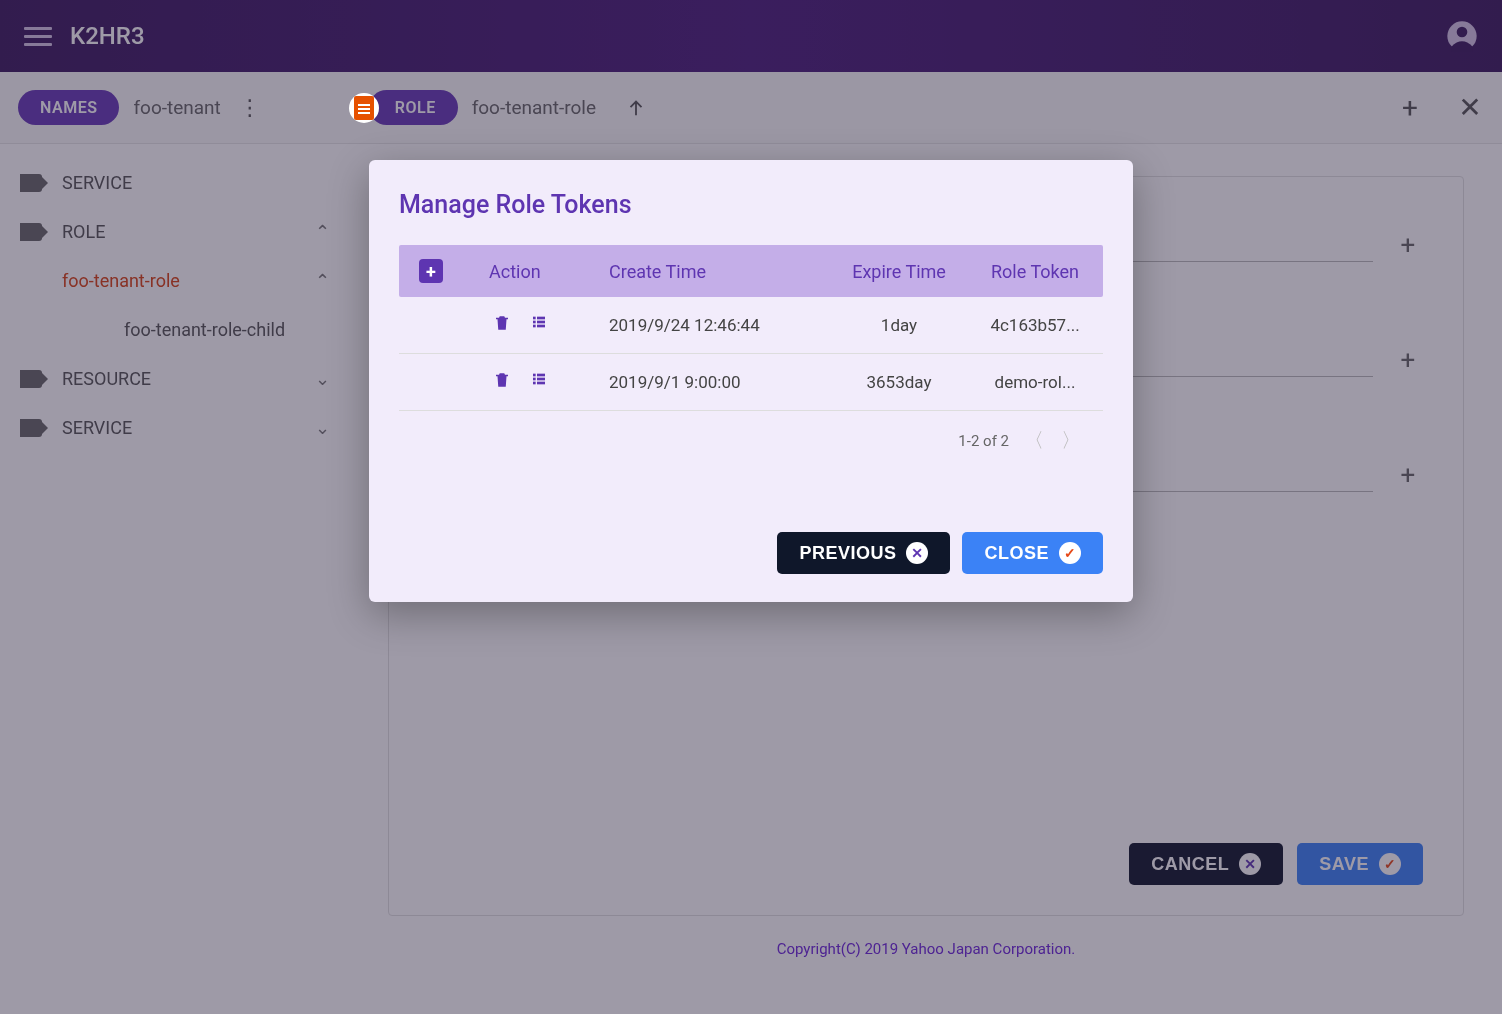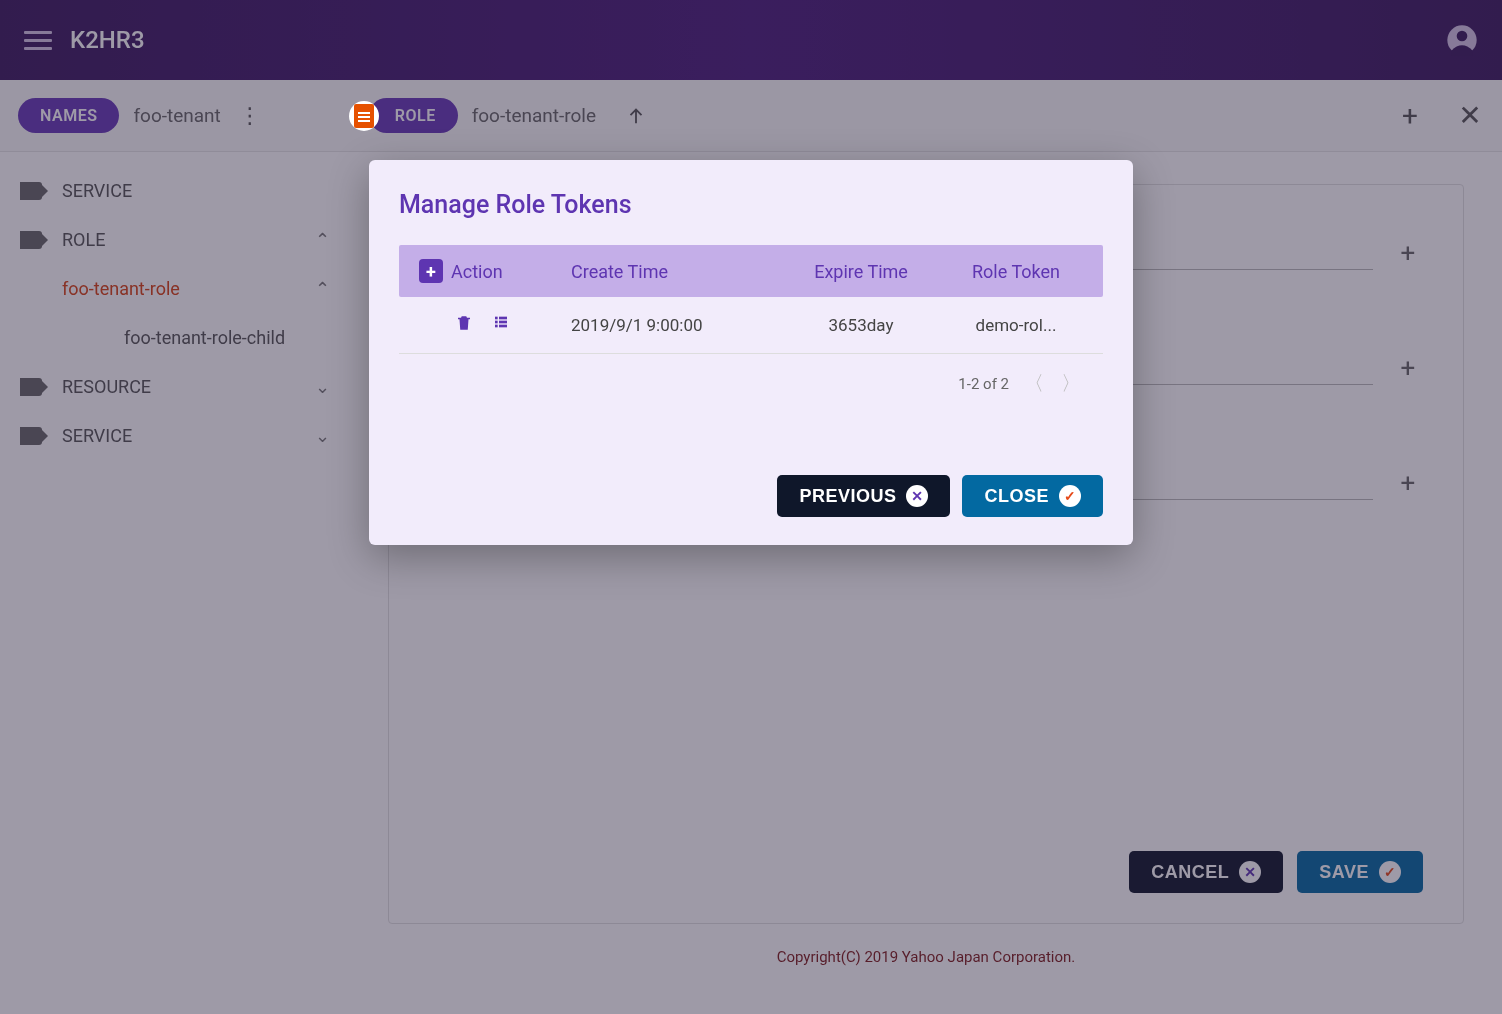--- a/index.html
+++ b/index.html
@@ -1,19 +1,19 @@
 <!DOCTYPE html>
 <html><head>
 <meta charset="utf-8">
 <style>
 * { box-sizing: border-box; margin: 0; padding: 0; }
 html, body { width: 1502px; height: 1014px; font-family: Roboto, Arial, sans-serif; background: #fff; overflow: hidden; }
 
 
-.header { height: 80px; background: linear-gradient(90deg, #3b1a5e 0%, #4a1e7a 50%, #3b1a5e 100%); display: flex; align-items: center; padding: 0 24px; color: #fff; }
+.header { height: 72px; background: linear-gradient(90deg, #3b1a5e 0%, #4a1e7a 50%, #3b1a5e 100%); display: flex; align-items: center; padding: 0 24px; color: #fff; }
 .menu-icon { width: 28px; height: 28px; margin-right: 18px; cursor: pointer; }
 .menu-icon div { height: 3px; background: #d5c5e6; margin: 5px 0; border-radius: 1px; }
 .app-title { font-size: 24px; font-weight: 500; color: #fff; }
 .spacer { flex: 1; }
 .user-icon { width: 32px; height: 32px; cursor: pointer; }
 
 
 .toolbar { height: 72px; background: #fafafa; border-bottom: 1px solid #e5e5e5; display: flex; align-items: center; padding: 0 18px; }
 .chip-tenant { background: #673ab7; color: #fff; padding: 8px 22px; border-radius: 22px; font-weight: 600; font-size: 16px; letter-spacing: 0.5px; }
 .tenant-name { margin-left: 14px; font-size: 19px; color: #666; }
@@ -42,36 +42,36 @@
 .main { flex: 1; padding: 32px 38px; display: flex; flex-direction: column; }
 .card { background: #fff; border: 1px solid #e0e0e0; border-radius: 4px; padding: 30px 40px; flex: 1; display: flex; flex-direction: column; gap: 60px; }
 .section-title { color: #3f2b7e; font-size: 18px; font-weight: 500; }
 .field-row { display: flex; align-items: center; gap: 20px; }
 .underline-input { flex: 1; border: none; border-bottom: 1px solid #bbb; font-size: 18px; padding: 6px 2px; color: #888; background: transparent; outline: none; }
 .add-plus { font-size: 26px; color: #666; cursor: pointer; width: 30px; text-align: center; }
 
 .card-actions { display: flex; gap: 14px; justify-content: flex-end; margin-top: auto; }
 .btn { display: inline-flex; align-items: center; gap: 10px; padding: 10px 22px; border-radius: 5px; font-size: 18px; font-weight: 600; letter-spacing: 0.5px; color: #fff; cursor: pointer; border: none; }
 .btn-purple { background: #0f172a; }
-.btn-orange { background: #0369a1; }
+.btn-orange { background: #3b82f6; }
 .btn-circ { width: 22px; height: 22px; border-radius: 50%; background: #fff; display: inline-flex; align-items: center; justify-content: center; font-size: 14px; }
 .btn-purple .btn-circ { color: #5e35b1; }
 .btn-orange .btn-circ { color: #e64a19; }
 
-.footer { text-align: center; padding: 24px; color: #7f1d1d; font-size: 15px; }
+.footer { text-align: center; padding: 24px; color: #6d28d9; font-size: 15px; }
 
 
 .overlay { position: absolute; inset: 0; background: rgba(40, 30, 60, 0.45); display: flex; align-items: flex-start; justify-content: center; }
 .dialog { margin-top: 160px; width: 764px; background: #f2ecfb; border-radius: 6px; box-shadow: 0 12px 40px rgba(0,0,0,0.3); padding: 30px 30px 28px; }
 .dialog-title { color: #5e35b1; font-size: 25px; font-weight: 500; margin-bottom: 26px; }
 .table { width: 100%; }
 .thead { background: #c4aee8; display: flex; padding: 14px 12px; border-radius: 2px; color: #5e35b1; font-size: 18px; font-weight: 400; align-items: center; }
 .col-add { width: 40px; display: flex; align-items: center; justify-content: center; }
 .add-box { width: 24px; height: 24px; background: #5e35b1; border-radius: 4px; color: #fff; display: flex; align-items: center; justify-content: center; font-size: 18px; font-weight: 700; cursor: pointer; }
-.col-action { width: 120px; }
+.col-action { width: 120px; margin-left: 38px; }
 .col-create { width: 210px; text-align: left; }
 .col-expire { width: 160px; text-align: center; }
 .col-token { flex: 1; text-align: center; }
 .trow { display: flex; padding: 16px 12px; border-bottom: 1px solid #ddd; color: #444; font-size: 17px; align-items: center; }
 .trow .col-action { display: flex; gap: 18px; padding-left: 4px; }
 .trash-icon, .list-icon { color: #5e35b1; cursor: pointer; font-size: 18px; }
 .trash-svg { width: 18px; height: 20px; }
 .list-svg { width: 20px; height: 16px; }
 .pager { display: flex; justify-content: flex-end; align-items: center; gap: 13px; padding: 16px 20px 8px; color: #666; font-size: 15px; }
 .pager-arrow { color: #bbb; font-size: 20px; cursor: pointer; width: 24px; text-align: center; }
@@ -216,20 +216,43 @@
             <svg class="list-svg" viewBox="0 0 24 24" fill="#5e35b1">
                 <rect x="3" y="4" width="4" height="4"></rect>
                 <rect x="9" y="4" width="12" height="4"></rect>
                 <rect x="3" y="10" width="4" height="4"></rect>
                 <rect x="9" y="10" width="12" height="4"></rect>
                 <rect x="3" y="16" width="4" height="4"></rect>
                 <rect x="9" y="16" width="12" height="4"></rect>
               </svg>
           </span>
         </div>
+        <div class="col-create">2019/9/24 12:46:44</div>
+        <div class="col-expire">1day</div>
+        <div class="col-token">4c163b57...</div>
+      </div>
+      <div class="trow">
+        <div class="col-add"></div>
+        <div class="col-action">
+          <span class="trash-icon">
+            <svg class="trash-svg" viewBox="0 0 24 24" fill="#5e35b1">
+                <path d="M6 7h12l-1 14H7L6 7zm3-4h6l1 2h4v2H4V5h4l1-2z"></path>
+              </svg>
+          </span>
+          <span class="list-icon">
+            <svg class="list-svg" viewBox="0 0 24 24" fill="#5e35b1">
+                <rect x="3" y="4" width="4" height="4"></rect>
+                <rect x="9" y="4" width="12" height="4"></rect>
+                <rect x="3" y="10" width="4" height="4"></rect>
+                <rect x="9" y="10" width="12" height="4"></rect>
+                <rect x="3" y="16" width="4" height="4"></rect>
+                <rect x="9" y="16" width="12" height="4"></rect>
+              </svg>
+          </span>
+        </div>
         <div class="col-create">2019/9/1 9:00:00</div>
         <div class="col-expire">3653day</div>
         <div class="col-token">demo-rol...</div>
       </div>
       <div class="pager">
         <span>1-2 of 2</span>
         <span class="pager-arrow">〈</span>
         <span class="pager-arrow">〉</span>
       </div>
     </div>

